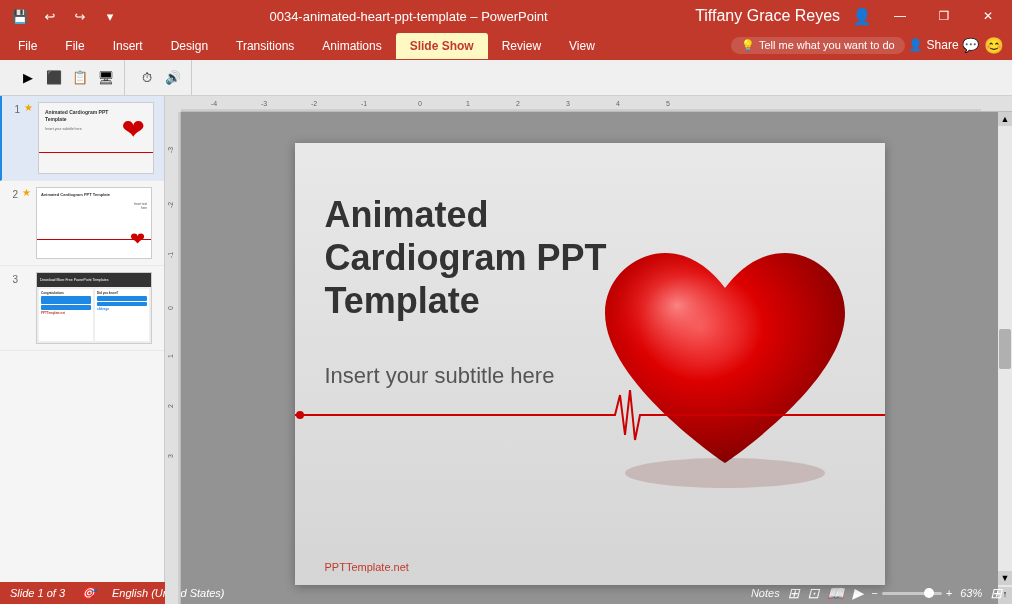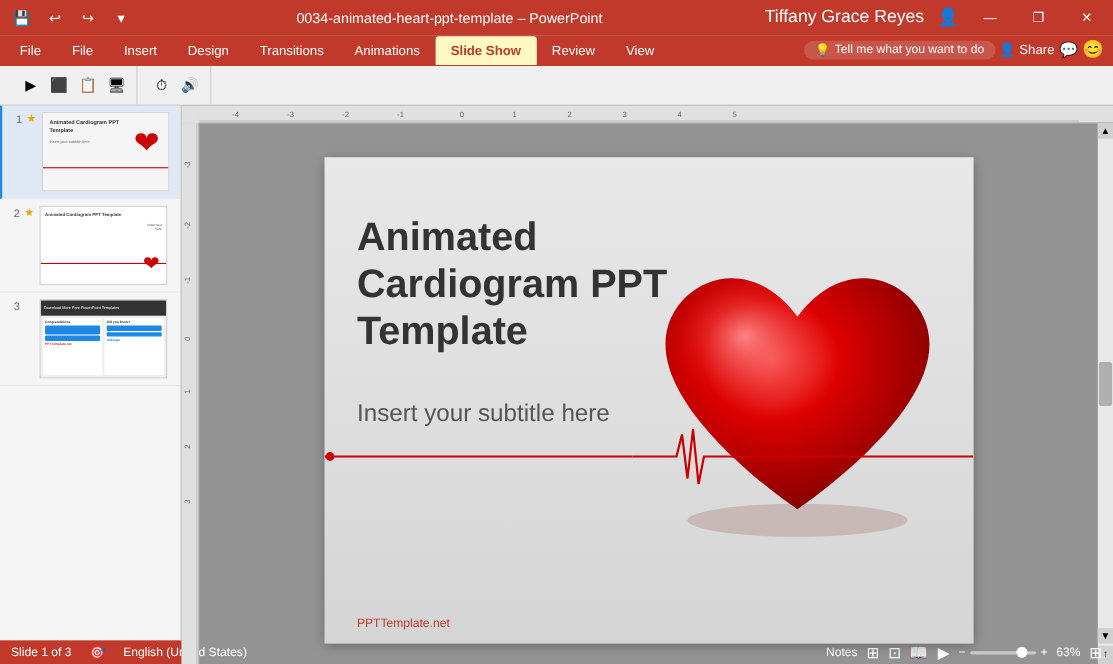--- a/index.html
+++ b/index.html
@@ -236,20 +236,21 @@
     
     #statusbar {
       height: 22px;
       background: #c0392b;
       display: flex;
       align-items: center;
       padding: 0 10px;
       color: white;
       font-size: 11px;
       gap: 16px;
+      font-style: italic;
     }
     #statusbar-right {
       margin-left: auto;
       display: flex;
       align-items: center;
       gap: 8px;
     }
     .zoom-controls { display: flex; align-items: center; gap: 4px; }
     .zoom-slider {
       width: 60px;

